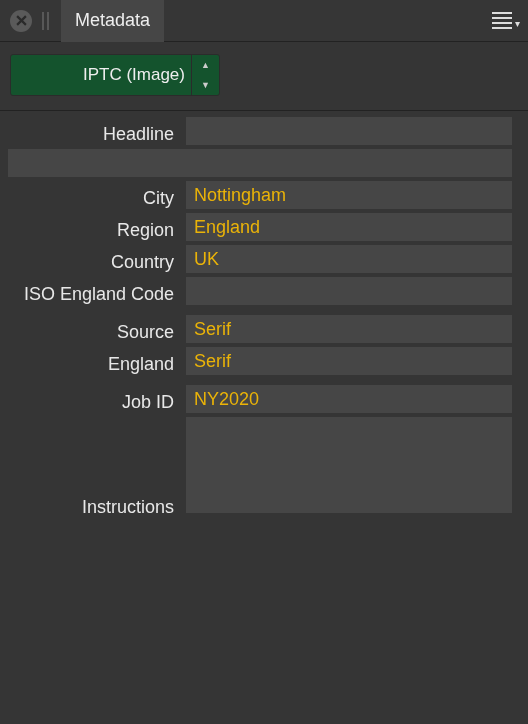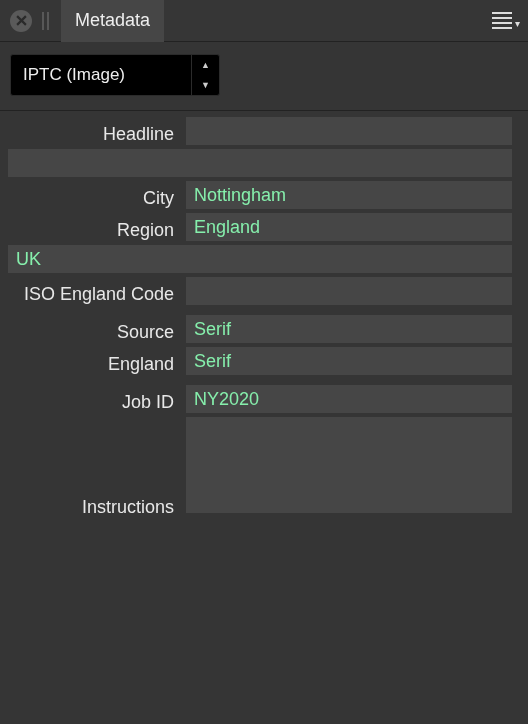--- a/index.html
+++ b/index.html
@@ -50,27 +50,28 @@
     cursor:pointer;
   }
   .menu-lines { display:flex; flex-direction:column; gap:3px; }
   .menu-lines span { display:block; width:20px; height:2px; background:#ddd; }
   .menu-arrow { font-size:10px; color:#ddd; line-height:10px; }
 
   .dropdown-row { padding: 12px 10px 14px 10px; border-bottom: 1px solid #222;}
   .dropdown {
     position: relative;
     width: 210px; height: 42px;
-    background: #000000;
+    background: #14532d;
     border: 1px solid #2b2b2b;
     border-radius: 3px;
     display:flex; align-items:center;
     padding: 0 34px 0 12px;
     color:#eee;
     cursor:pointer;
+    justify-content:flex-end;
   }
   .dropdown .stepper {
     position:absolute; right:0; top:0; bottom:0; width:28px;
     border-left:1px solid #2b2b2b;
     display:flex; flex-direction:column;
   }
   .dropdown .stepper div {
     flex:1; display:flex; align-items:center; justify-content:center;
     font-size:9px; color:#ccc;
   }
@@ -87,21 +88,21 @@
     font-size: 18px;
   }
   .field {
     flex:1;
   }
   .input {
     width:100%;
     height: 28px;
     background:#464646;
     border:none;
-    color:#86efac;
+    color:#eab308;
     font-size:18px;
     padding: 0 8px;
     outline:none;
     font-family:inherit;
   }
   .textarea {
     width:100%;
     height: 96px;
     background:#464646;
     border:none;
@@ -162,20 +163,21 @@
   </div>
   <div class="row">
     <div class="label">City</div>
     <div class="field"><input class="input" value="Nottingham" style=""></div>
   </div>
   <div class="row">
     <div class="label">Region</div>
     <div class="field"><input class="input" value="England" style=""></div>
   </div>
   <div class="row">
+    <div class="label">Country</div>
     <div class="field"><input class="input" value="UK" style=""></div>
   </div>
   <div class="row">
     <div class="label">ISO England Code</div>
     <div class="field"><input class="input" value="" style=""></div>
   </div>
 
   <div class="row gap-above">
     <div class="label">Source</div>
     <div class="field"><input class="input" value="Serif" style=""></div>

